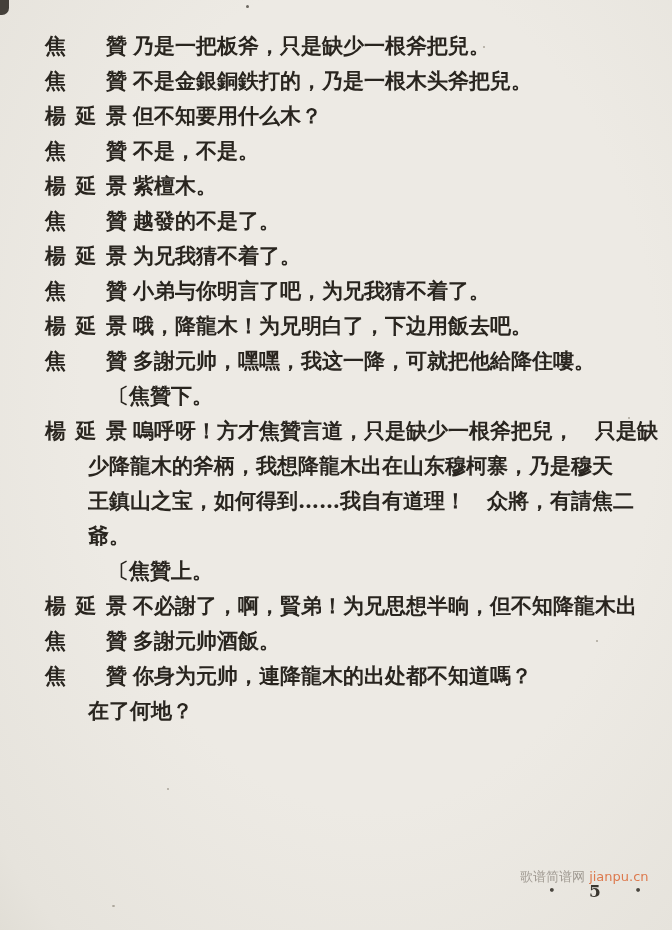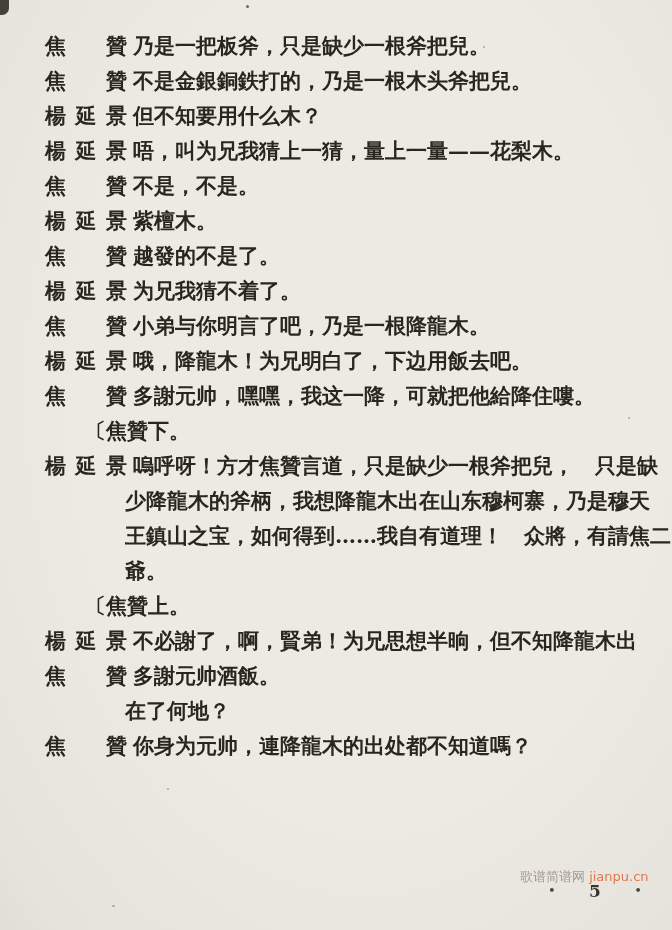--- a/index.html
+++ b/index.html
@@ -42,22 +42,22 @@
     letter-spacing: 0;
   }
   .row .speaker {
     display: inline-block;
     width: 82px;
     text-align: justify;
     text-align-last: justify;
     vertical-align: top;
   }
   .row .text { margin-left: 6px; }
-  .row.continuation { padding-left: 88px; margin-left: 37px; }
-  .row.stage { padding-left: 85px; }
+  .row.continuation { padding-left: 88px; }
+  .row.stage { padding-left: 108px; }
 
   
   .page-number {
     position: absolute; top: 882px; left: 548px; width: 94px;
     display: flex; justify-content: space-between; align-items: center;
     height: 18px;
   }
   .page-number .num { font-size: 17px; font-weight: bold; color: #3a362f; line-height: 18px; }
   .page-number .decor { font-size: 13px; color: #4a463f; line-height: 18px; }
   .watermark {
@@ -87,36 +87,33 @@
     <div class="row dialogue">
       <span class="speaker">焦　贊</span><span class="text">乃是一把板斧，只是缺少一根斧把兒。</span>
     </div>
     <div class="row dialogue">
       <span class="speaker">焦　贊</span><span class="text">不是金銀銅鉄打的，乃是一根木头斧把兒。</span>
     </div>
     <div class="row dialogue">
       <span class="speaker">楊延景</span><span class="text">但不知要用什么木？</span>
     </div>
     <div class="row dialogue">
-      <span class="speaker">楊延景</span><span class="text">唔，叫为兄我猜上一猜，量上一量——花梨木。</span>
-    </div>
-    <div class="row dialogue">
       <span class="speaker">焦　贊</span><span class="text">不是，不是。</span>
     </div>
     <div class="row dialogue">
       <span class="speaker">楊延景</span><span class="text">紫檀木。</span>
     </div>
     <div class="row dialogue">
       <span class="speaker">焦　贊</span><span class="text">越發的不是了。</span>
     </div>
     <div class="row dialogue">
       <span class="speaker">楊延景</span><span class="text">为兄我猜不着了。</span>
     </div>
     <div class="row dialogue">
-      <span class="speaker">焦　贊</span><span class="text">小弟与你明言了吧，乃是一根降龍木。</span>
+      <span class="speaker">焦　贊</span><span class="text">小弟与你明言了吧，为兄我猜不着了。</span>
     </div>
     <div class="row dialogue">
       <span class="speaker">楊延景</span><span class="text">哦，降龍木！为兄明白了，下边用飯去吧。</span>
     </div>
     <div class="row dialogue">
       <span class="speaker">焦　贊</span><span class="text">多謝元帅，嘿嘿，我这一降，可就把他給降住嘍。</span>
     </div>
     <div class="row stage">
       <span class="text-stage">〔焦贊下。</span>
     </div>
@@ -134,25 +131,25 @@
     </div>
     <div class="row stage">
       <span class="text-stage">〔焦贊上。</span>
     </div>
     <div class="row dialogue">
       <span class="speaker">楊延景</span><span class="text">不必謝了，啊，賢弟！为兄思想半晌，但不知降龍木出</span>
     </div>
     <div class="row dialogue">
       <span class="speaker">焦　贊</span><span class="text">多謝元帅酒飯。</span>
     </div>
+    <div class="row dialogue">
+      <span class="speaker">焦　贊</span><span class="text">你身为元帅，連降龍木的出处都不知道嗎？</span>
+    </div>
     <div class="row continuation">
       <span class="text-cont">在了何地？</span>
-    </div>
-    <div class="row dialogue">
-      <span class="speaker">焦　贊</span><span class="text">你身为元帅，連降龍木的出处都不知道嗎？</span>
     </div>
 
   </div>
 
   <div class="page-number">
     <span class="decor">•</span>
     <span class="num">5</span>
     <span class="decor">•</span>
   </div>
 

